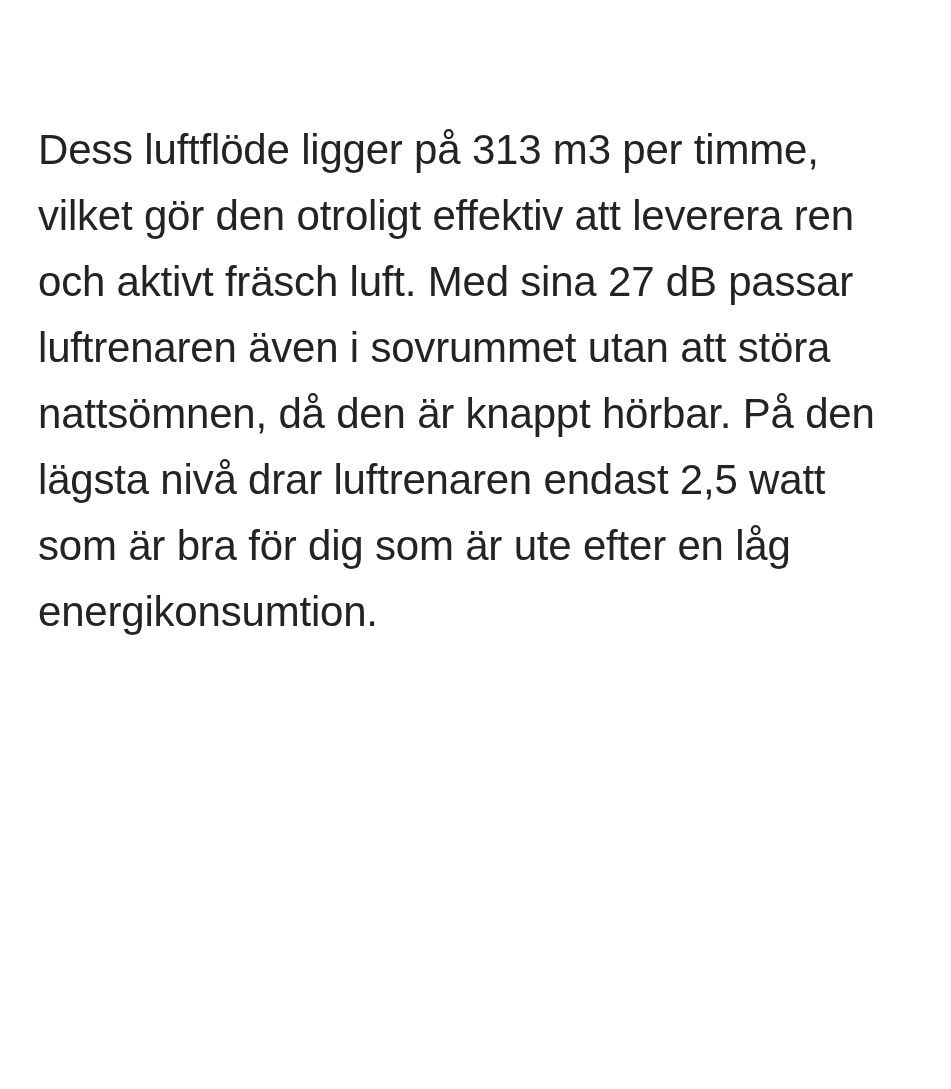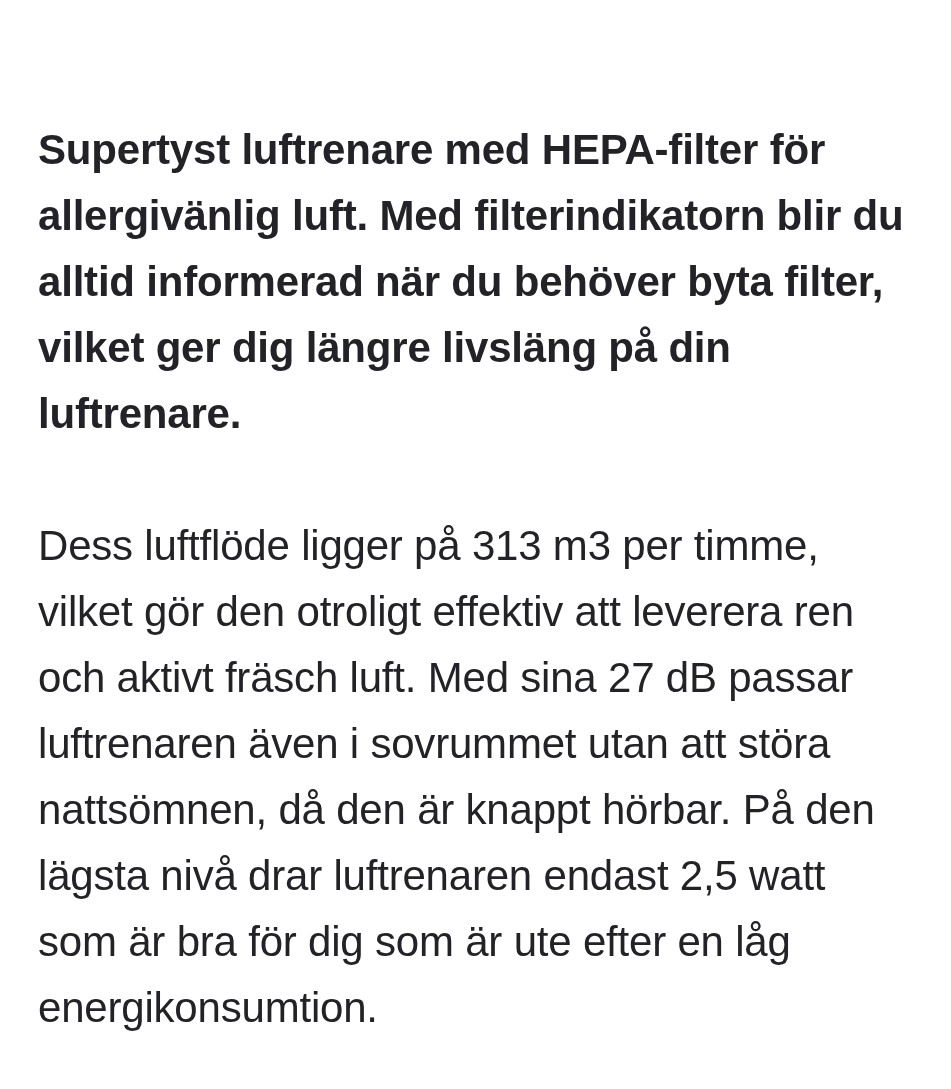--- a/index.html
+++ b/index.html
@@ -33,25 +33,20 @@
   }
   .desc-paragraph.body {
     font-weight: 400;
   }
 </style>
 </head>
 <body>
 
 <main class="description-section">
 
-  <p class="desc-paragraph lead">Supertyst luftrenare med HEPA-filter för
-allergivänlig luft. Med filterindikatorn blir du
-alltid informerad när du behöver byta filter,
-vilket ger dig längre livsläng på din
-luftrenare.</p>
 
   <p class="desc-paragraph body">Dess luftflöde ligger på 313 m3 per timme,
 vilket gör den otroligt effektiv att leverera ren
 och aktivt fräsch luft. Med sina 27 dB passar
 luftrenaren även i sovrummet utan att störa
 nattsömnen, då den är knappt hörbar. På den
 lägsta nivå drar luftrenaren endast 2,5 watt
 som är bra för dig som är ute efter en låg
 energikonsumtion.</p>
 

